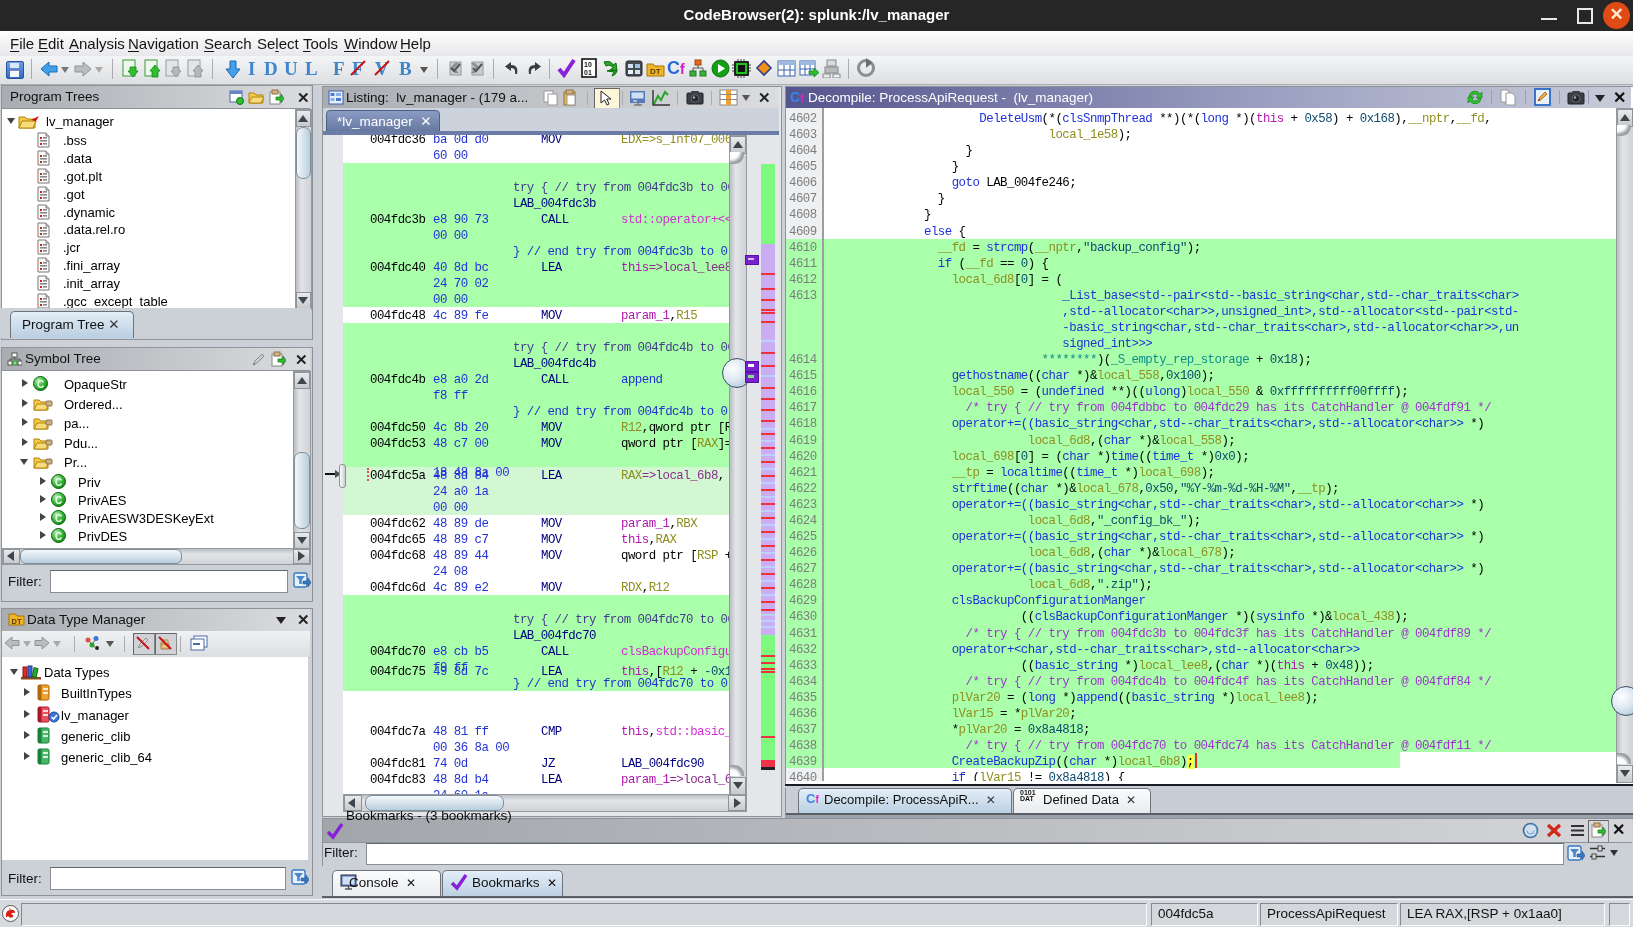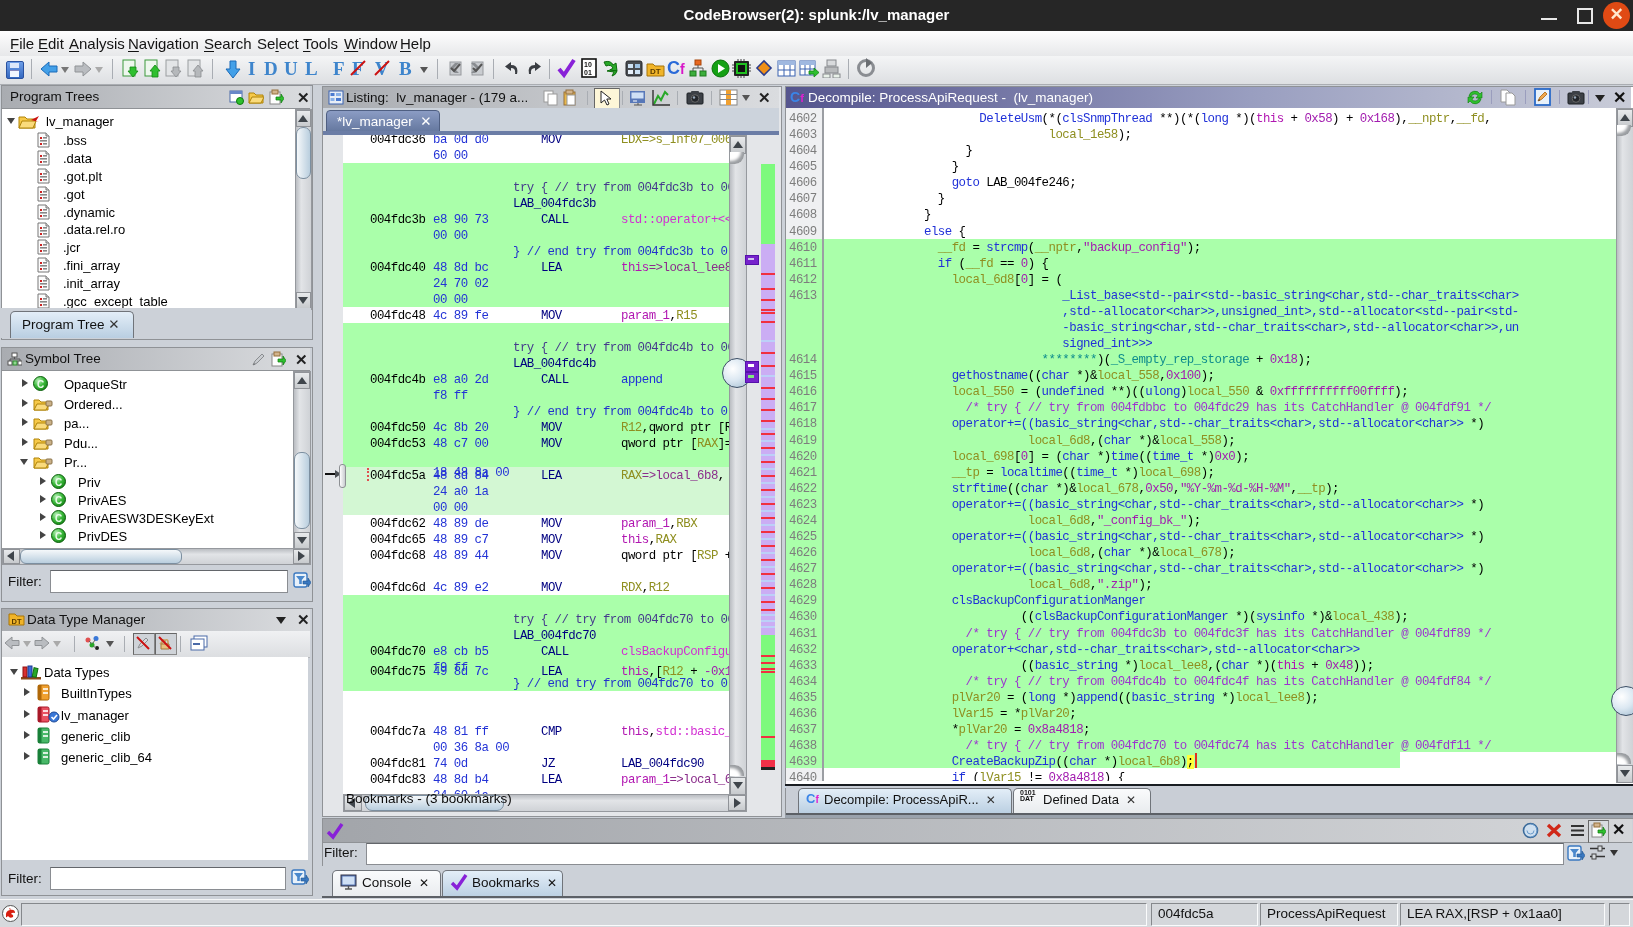--- a/index.html
+++ b/index.html
@@ -21,21 +21,21 @@
 .arr-r{width:0;height:0;border-top:4px solid transparent;border-bottom:4px solid transparent;border-left:6px solid #4a4f54;position:absolute;}
 .arr-dn{width:0;height:0;border-left:4px solid transparent;border-right:4px solid transparent;border-top:6px solid #3a3f45;position:absolute;}
 .input{background:#fff;border:1px solid #8a8d92;border-top-color:#63666b;}
 .lr{position:absolute;left:0;height:16px;width:100%;}
 .lr > span{position:absolute;top:1px;}
 .ca{left:27px;color:#000;}
 .cb{left:90px;color:#2333d6;}
 .cm{left:198px;color:#000080;}
 .co{left:278px;}
 .ct{left:170px;}
-.kb{color:#2031d8}.kv{color:#8f8f20}.kc{color:#a21caf}.km{color:#b116b1}.kt{color:#0e8c8c}.kp{color:#9c35cf}
+.kb{color:#2031d8}.kv{color:#8f8f20}.kc{color:#0c4a6e}.km{color:#b116b1}.kt{color:#0e8c8c}.kp{color:#9c35cf}
 .olv{color:#8f8f20}.mag{color:#b116b1}.dmg{color:#8b2d8b}.pnk{color:#d22ed2}.nvy{color:#000080}.tryc{color:#453a8c}.endc{color:#2333cc}
 </style></head>
 <body>
 
 <div class="abs" style="left:0;top:0;width:1633px;height:31px;background:#262626;"></div>
 <div class="abs" style="left:0;top:0;width:1633px;height:31px;color:#fff;font-size:15px;font-weight:bold;text-align:center;line-height:30px;">CodeBrowser(2): splunk:/lv_manager</div>
 <div class="abs" style="left:1541px;top:18px;width:16px;height:2px;background:#e8e8e8;"></div>
 <div class="abs" style="left:1577px;top:8px;width:12px;height:12px;border:2px solid #e8e8e8;"></div>
 <div class="abs" style="left:1603px;top:2px;width:27px;height:27px;border-radius:50%;background:#e04a14;"></div>
 <div class="abs" style="left:1603px;top:2px;width:27px;height:27px;border-radius:50%;color:#ffe9cf;font-size:17px;line-height:26px;text-align:center;font-weight:bold;">✕</div>
@@ -649,38 +649,39 @@
 <div class="abs" style="left:0;top:332px;width:386px;height:48px;background:#d3f7d3;"></div>
 <div class="abs" style="left:0;top:460px;width:386px;height:96px;background:#aaffaa;"></div>
 <div id="listing-rows" class="mono">
 <div class="lr" style="top:-4px;"><span class="ca">004fdc36</span><span class="cb">ba 0d d0</span><span class="cm">MOV</span><span class="co olv">EDX=&gt;s_Inf07_006</span></div>
 <div class="lr" style="top:12px;"><span class="cb">60 00</span></div>
 <div class="lr" style="top:44px;"><span class="ct tryc">try { // try from 004fdc3b to 004f</span></div>
 <div class="lr" style="top:60px;"><span class="ct nvy">LAB_004fdc3b</span></div>
 <div class="lr" style="top:76px;"><span class="ca">004fdc3b</span><span class="cb">e8 90 73</span><span class="cm">CALL</span><span class="co pnk">std::operator+&lt;&lt;s</span></div>
 <div class="lr" style="top:92px;"><span class="cb">00 00</span></div>
 <div class="lr" style="top:108px;"><span class="ct endc">} // end try from 004fdc3b to 0</span></div>
-<div class="lr" style="top:124px;"><span class="ca">004fdc40</span><span class="cb">48 8d bc</span><span class="cm">LEA</span><span class="co"><span class="mag">this</span><span class="dmg">=&gt;local_lee8</span></span></div>
+<div class="lr" style="top:124px;"><span class="ca">004fdc40</span><span class="cb">40 8d bc</span><span class="cm">LEA</span><span class="co"><span class="mag">this</span><span class="dmg">=&gt;local_lee8</span></span></div>
 <div class="lr" style="top:140px;"><span class="cb">24 70 02</span></div>
 <div class="lr" style="top:156px;"><span class="cb">00 00</span></div>
 <div class="lr" style="top:172px;"><span class="ca">004fdc48</span><span class="cb">4c 89 fe</span><span class="cm">MOV</span><span class="co"><span class="mag">param_1</span>,<span class="olv">R15</span></span></div>
 <div class="lr" style="top:204px;"><span class="ct tryc">try { // try from 004fdc4b to 004f</span></div>
 <div class="lr" style="top:220px;"><span class="ct nvy">LAB_004fdc4b</span></div>
 <div class="lr" style="top:236px;"><span class="ca">004fdc4b</span><span class="cb">e8 a0 2d</span><span class="cm">CALL</span><span class="co kb">append</span></div>
 <div class="lr" style="top:252px;"><span class="cb">f8 ff</span></div>
 <div class="lr" style="top:268px;"><span class="ct endc">} // end try from 004fdc4b to 0</span></div>
 <div class="lr" style="top:284px;"><span class="ca">004fdc50</span><span class="cb">4c 8b 20</span><span class="cm">MOV</span><span class="co"><span class="olv">R12</span>,qword ptr [R</span></div>
 <div class="lr" style="top:300px;"><span class="ca">004fdc53</span><span class="cb">48 c7 00</span><span class="cm">MOV</span><span class="co">qword ptr [<span class="olv">RAX</span>]=</span></div>
 <div class="lr" style="top:329px;"><span class="cb">18 48 8a 00</span></div>
 <div class="lr" style="top:332px;"><span class="ca">004fdc5a</span><span class="cb">48 8d 84</span><span class="cm">LEA</span><span class="co"><span class="olv">RAX</span><span class="dmg">=&gt;local_6b8</span>,</span></div>
 <div class="lr" style="top:348px;"><span class="cb">24 a0 1a</span></div>
 <div class="lr" style="top:364px;"><span class="cb">00 00</span></div>
 <div class="lr" style="top:380px;"><span class="ca">004fdc62</span><span class="cb">48 89 de</span><span class="cm">MOV</span><span class="co"><span class="mag">param_1</span>,<span class="olv">RBX</span></span></div>
 <div class="lr" style="top:396px;"><span class="ca">004fdc65</span><span class="cb">48 89 c7</span><span class="cm">MOV</span><span class="co"><span class="mag">this</span>,<span class="olv">RAX</span></span></div>
 <div class="lr" style="top:412px;"><span class="ca">004fdc68</span><span class="cb">48 89 44</span><span class="cm">MOV</span><span class="co">qword ptr [<span class="olv">RSP</span> +</span></div>
+<div class="lr" style="top:428px;"><span class="cb">24 08</span></div>
 <div class="lr" style="top:444px;"><span class="ca">004fdc6d</span><span class="cb">4c 89 e2</span><span class="cm">MOV</span><span class="co"><span class="olv">RDX</span>,<span class="olv">R12</span></span></div>
 <div class="lr" style="top:476px;"><span class="ct tryc">try { // try from 004fdc70 to 004f</span></div>
 <div class="lr" style="top:492px;"><span class="ct nvy">LAB_004fdc70</span></div>
 <div class="lr" style="top:508px;"><span class="ca">004fdc70</span><span class="cb">e8 cb b5</span><span class="cm">CALL</span><span class="co pnk">clsBackupConfigu</span></div>
 <div class="lr" style="top:524px;"><span class="cb">f9 ff</span></div>
 <div class="lr" style="top:540px;"><span class="ct endc">} // end try from 004fdc70 to 0</span></div>
 <div class="lr" style="top:528px;"><span class="ca">004fdc75</span><span class="cb">49 8d 7c</span><span class="cm">LEA</span><span class="co"><span class="mag">this</span>,[<span class="olv">R12</span> + <span class="kc">-0x1</span></span></div>
 <div class="lr" style="top:588px;"><span class="ca">004fdc7a</span><span class="cb">48 81 ff</span><span class="cm">CMP</span><span class="co"><span class="mag">this</span>,<span class="pnk">std::basic_</span></span></div>
 <div class="lr" style="top:604px;"><span class="cb">00 36 8a 00</span></div>
 <div class="lr" style="top:620px;"><span class="ca">004fdc81</span><span class="cb">74 0d</span><span class="cm">JZ</span><span class="co nvy">LAB_004fdc90</span></div>
@@ -924,21 +925,21 @@
 <div class="abs" style="left:806px;top:791px;font-size:13px;font-weight:bold;color:#3a85e8;">C<span style="color:#e020d0;font-size:10px;">f</span></div>
 <div class="abs" style="left:824px;top:792px;font-size:13px;color:#111;">Decompile: ProcessApiR...&nbsp; <span style="color:#333;font-size:12px;">✕</span></div>
 <div class="abs tabW" style="left:1013px;top:788px;width:136px;height:25px;"></div>
 <div class="abs" style="left:1020px;top:790px;font-size:7px;font-weight:bold;color:#111;line-height:6px;">0101<br>DAT</div>
 <div class="abs" style="left:1043px;top:792px;font-size:13px;color:#111;">Defined Data&nbsp; <span style="color:#333;font-size:12px;">✕</span></div>
 <div class="abs" style="left:786px;top:813px;width:847px;height:2px;background:#5c6066;"></div>
 </div>
 
 <div class="abs panel" style="left:322px;top:818px;width:1311px;height:48px;background:#ccd1d8;"></div>
 <div class="abs" style="left:323px;top:819px;width:1309px;height:23px;background:linear-gradient(to right,#a2a5aa,#d4d6d9);border-bottom:1px solid #8f9296;"></div>
-<div class="abs" style="left:346px;top:791px;font-size:13.5px;color:#0a0a0a;">Bookmarks - (3 bookmarks)</div>
+<div class="abs" style="left:346px;top:808px;font-size:13.5px;color:#0a0a0a;">Bookmarks - (3 bookmarks)</div>
 <div class="abs" id="bm-icons">
 <svg class="abs" style="left:326px;top:822px;" width="18" height="18">
       <path d="M2 10 L7 15 L16 2" stroke="#8821d8" stroke-width="3.4" fill="none"></path>
     </svg>
 <svg class="abs" style="left:1522px;top:822px;" width="17" height="17">
       <circle cx="8.5" cy="8.5" r="7" fill="#cfe0f0" stroke="#3a6a9a" stroke-width="1.6"></circle>
       <path d="M8.5 2 A6.5 6.5 0 0 1 8.5 15 M5 8.5 A3.5 3.5 0 0 0 12 8.5" stroke="#6a9aca" fill="none"></path>
     </svg>
 <svg class="abs" style="left:1546px;top:823px;" width="16" height="15">
       <path d="M2 2 L14 13 M14 2 L2 13" stroke="#d02818" stroke-width="3.4"></path>
@@ -971,21 +972,21 @@
 </div>
 
 <div class="abs" id="bottom-tabs">
 <div class="abs" style="left:322px;top:866px;width:1311px;height:31px;background:#ccd1d8;"></div>
 <div class="abs tabW" style="left:332px;top:870px;width:107px;height:27px;"></div>
 <svg class="abs" style="left:340px;top:874px;" width="17" height="16">
       <rect x="1" y="1" width="15" height="11" fill="#5878b8" stroke="#334"></rect>
       <rect x="2.5" y="2.5" width="12" height="8" fill="#cfe0f5"></rect>
       <path d="M5 15 L12 15 M8.5 12 L8.5 15" stroke="#555" stroke-width="1.4"></path>
     </svg>
-<div class="abs" style="left:362px;top:875px;font-size:13.5px;color:#111;">Console&nbsp; <span style="font-size:12px;">✕</span></div>
+<div class="abs" style="left:349px;top:875px;font-size:13.5px;color:#111;">Console&nbsp; <span style="font-size:12px;">✕</span></div>
 <div class="abs tabB" style="left:442px;top:870px;width:119px;height:27px;"></div>
 <svg class="abs" style="left:450px;top:873px;" width="18" height="18">
       <path d="M2 10 L7 15 L16 2" stroke="#8821d8" stroke-width="3.4" fill="none"></path>
     </svg>
 <div class="abs" style="left:472px;top:875px;font-size:13.5px;color:#111;">Bookmarks&nbsp; <span style="font-size:12px;">✕</span></div>
 <div class="abs" style="left:322px;top:896px;width:1311px;height:2px;background:#5c6066;"></div>
 </div>
 
 <div class="abs" style="left:0;top:899px;width:1633px;height:28px;background:#d6d9dd;border-top:1px solid #f5f6f7;"></div>
 <div class="abs" id="statusbar">

